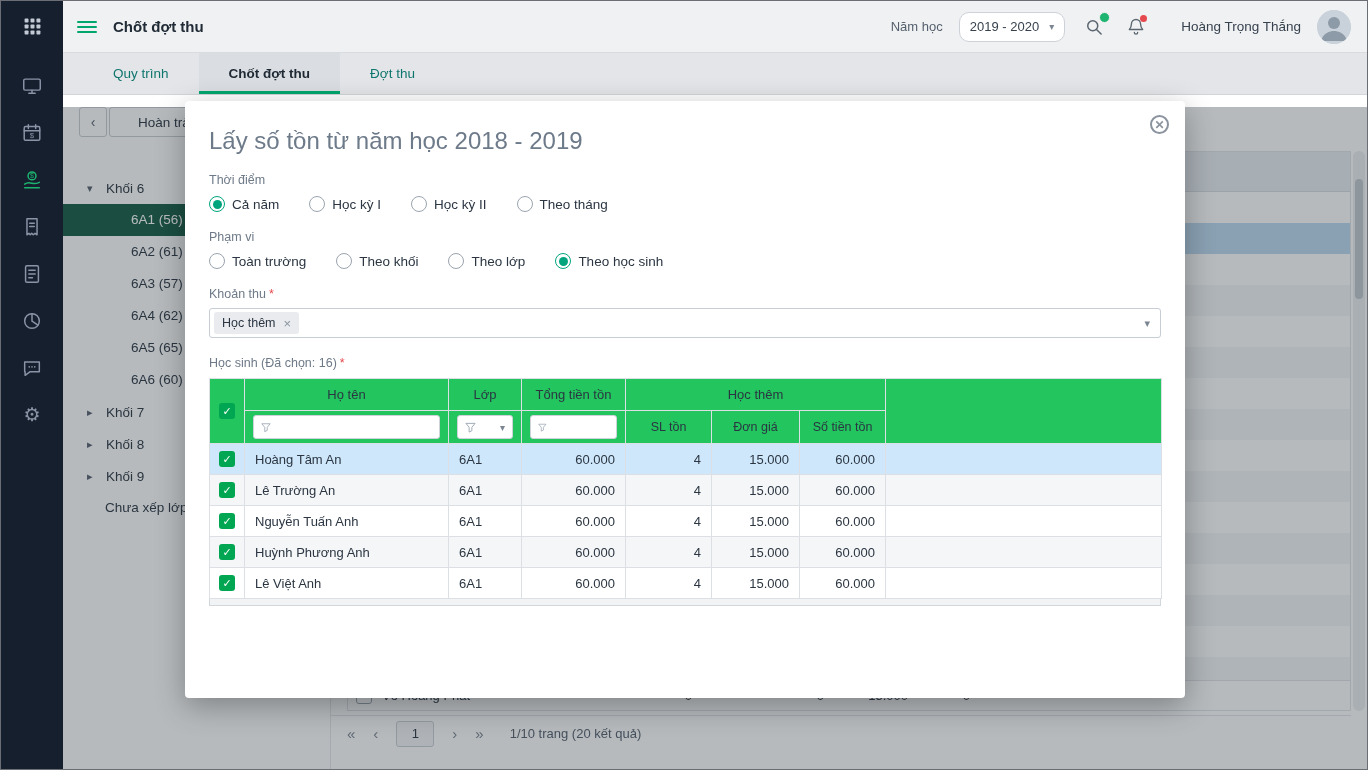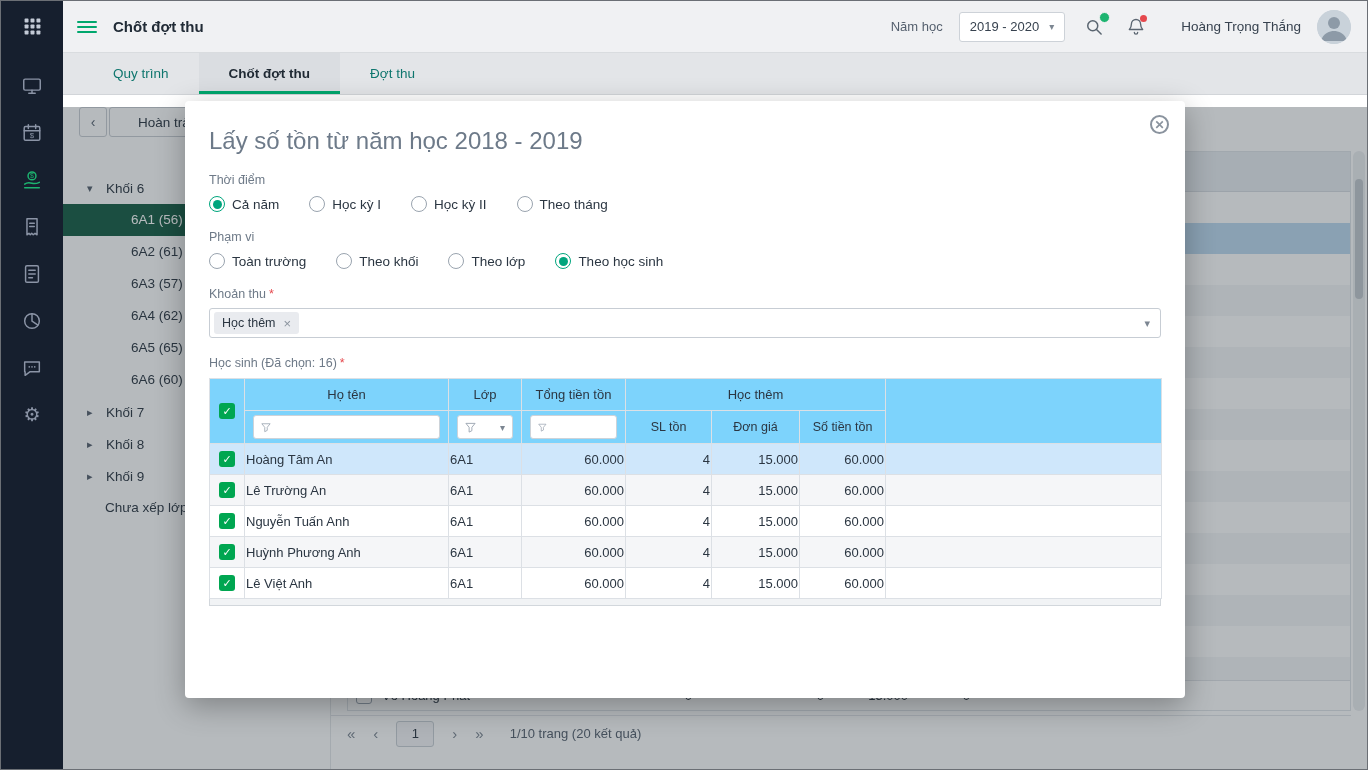--- a/index.html
+++ b/index.html
@@ -15,21 +15,21 @@
 
   
   .main { position:absolute; left:62px; top:0; right:0; bottom:0; }
 
   .topbar { height:52px; display:flex; align-items:center; padding:0 16px 0 14px; background:#f0f1f3; border-bottom:1px solid #d9dcdf; }
   .hamburger { width:20px; display:flex; flex-direction:column; gap:3px; cursor:pointer; }
   .hamburger span { display:block; height:2px; background:#00a76d; border-radius:1px; }
   .app-title { margin-left:16px; font-size:15px; font-weight:bold; color:#212b36; }
   .top-right { margin-left:auto; display:flex; align-items:center; gap:16px; }
   .year-label { font-size:13px; color:#55606e; }
-  .year-select { height:30px; min-width:106px; display:flex; align-items:center; justify-content:space-between; gap:10px; background:#fff; border:1px solid #cdd2d8; border-radius:3px; padding:0 10px; font-size:13px; color:#37424f; cursor:pointer; }
+  .year-select { height:30px; min-width:106px; display:flex; align-items:center; justify-content:space-between; gap:10px; background:#fff; border:1px solid #cdd2d8; border-radius:10px; padding:0 10px; font-size:13px; color:#37424f; cursor:pointer; }
   .chev { color:#7c8692; font-size:10px; }
   .icon-btn { position:relative; width:26px; height:26px; display:flex; align-items:center; justify-content:center; cursor:pointer; }
   .badge-green { position:absolute; top:-2px; right:-3px; width:11px; height:11px; border-radius:50%; background:#1db470; border:1px solid #f0f1f3; }
   .badge-red { position:absolute; top:1px; right:2px; width:7px; height:7px; border-radius:50%; background:#e5484d; }
   .user-name { font-size:13.5px; color:#37424f; margin-left:16px; }
   .avatar { width:34px; height:34px; border-radius:50%; overflow:hidden; background:#c9d2da; cursor:pointer; }
 
   .tabbar { height:42px; background:#e3e5e8; display:flex; padding-left:20px; border-bottom:1px solid #d2d5d9; }
   .tab { padding:0 30px; display:flex; align-items:center; font-size:13.5px; color:#0f766e; position:relative; cursor:pointer; }
   .tab.active { color:#1f2933; background:#dadde1; font-weight:bold; }
@@ -89,24 +89,24 @@
   .radio.on { border-color:#00a57d; }
   .radio.on::after { content:""; position:absolute; inset:2.5px; background:#00a57d; border-radius:50%; }
 
   .multiselect { margin-top:7px; height:30px; border:1px solid #c7cdd4; border-radius:3px; display:flex; align-items:center; padding:0 30px 0 4px; position:relative; cursor:pointer; }
   .chip { background:#e9ebef; border-radius:3px; height:22px; display:inline-flex; align-items:center; gap:8px; padding:0 8px; font-size:12.5px; color:#2b3642; }
   .chip-x { color:#8a939e; font-size:13px; cursor:pointer; }
   .ms-chev { position:absolute; right:10px; color:#7c8692; font-size:11px; }
 
   .m-table { width:952px; border-collapse:collapse; table-layout:fixed; margin-top:8px; font-size:13px; border:1px solid #d2d7dc; }
   .m-table th, .m-table td { border:1px solid #dce0e5; }
-  .m-table thead th { background:#7dd3fc; font-weight:normal; color:#2b3642; text-align:center; }
+  .m-table thead th { background:#22c55e; font-weight:normal; color:#2b3642; text-align:center; }
   .m-table tr.h1 th { height:32px; font-size:13px; }
   .m-table tr.h2 th { height:33px; font-size:12.5px; }
-  .m-table td { height:31px; padding:0 1px; }
+  .m-table td { height:31px; padding:0 10px; }
   .m-table td.l { text-align:left; }
   .m-table td.num { text-align:right; }
   .m-table .cbc { width:35px; text-align:center; padding:0; }
   .cb { display:inline-block; width:16px; height:16px; background:#00a651; border-radius:3px; position:relative; vertical-align:middle; cursor:pointer; }
   .cb::after { content:"✓"; position:absolute; left:0; top:0; width:16px; line-height:16px; text-align:center; color:#fff; font-size:11px; }
   tr.hl td { background:#cfe7fb; }
   tr.alt td { background:#f5f6f8;margin-top:44px; }
   .flt { display:flex; align-items:center; gap:6px; border:1px solid #cdd3d9; border-radius:3px; height:24px; margin:0 8px; padding:0 7px; background:#fff; }
   .flt input { border:none; outline:none; width:100%; font-size:12px; font-family:inherit; background:transparent; }
   .flt.sel { justify-content:space-between; cursor:pointer; }

